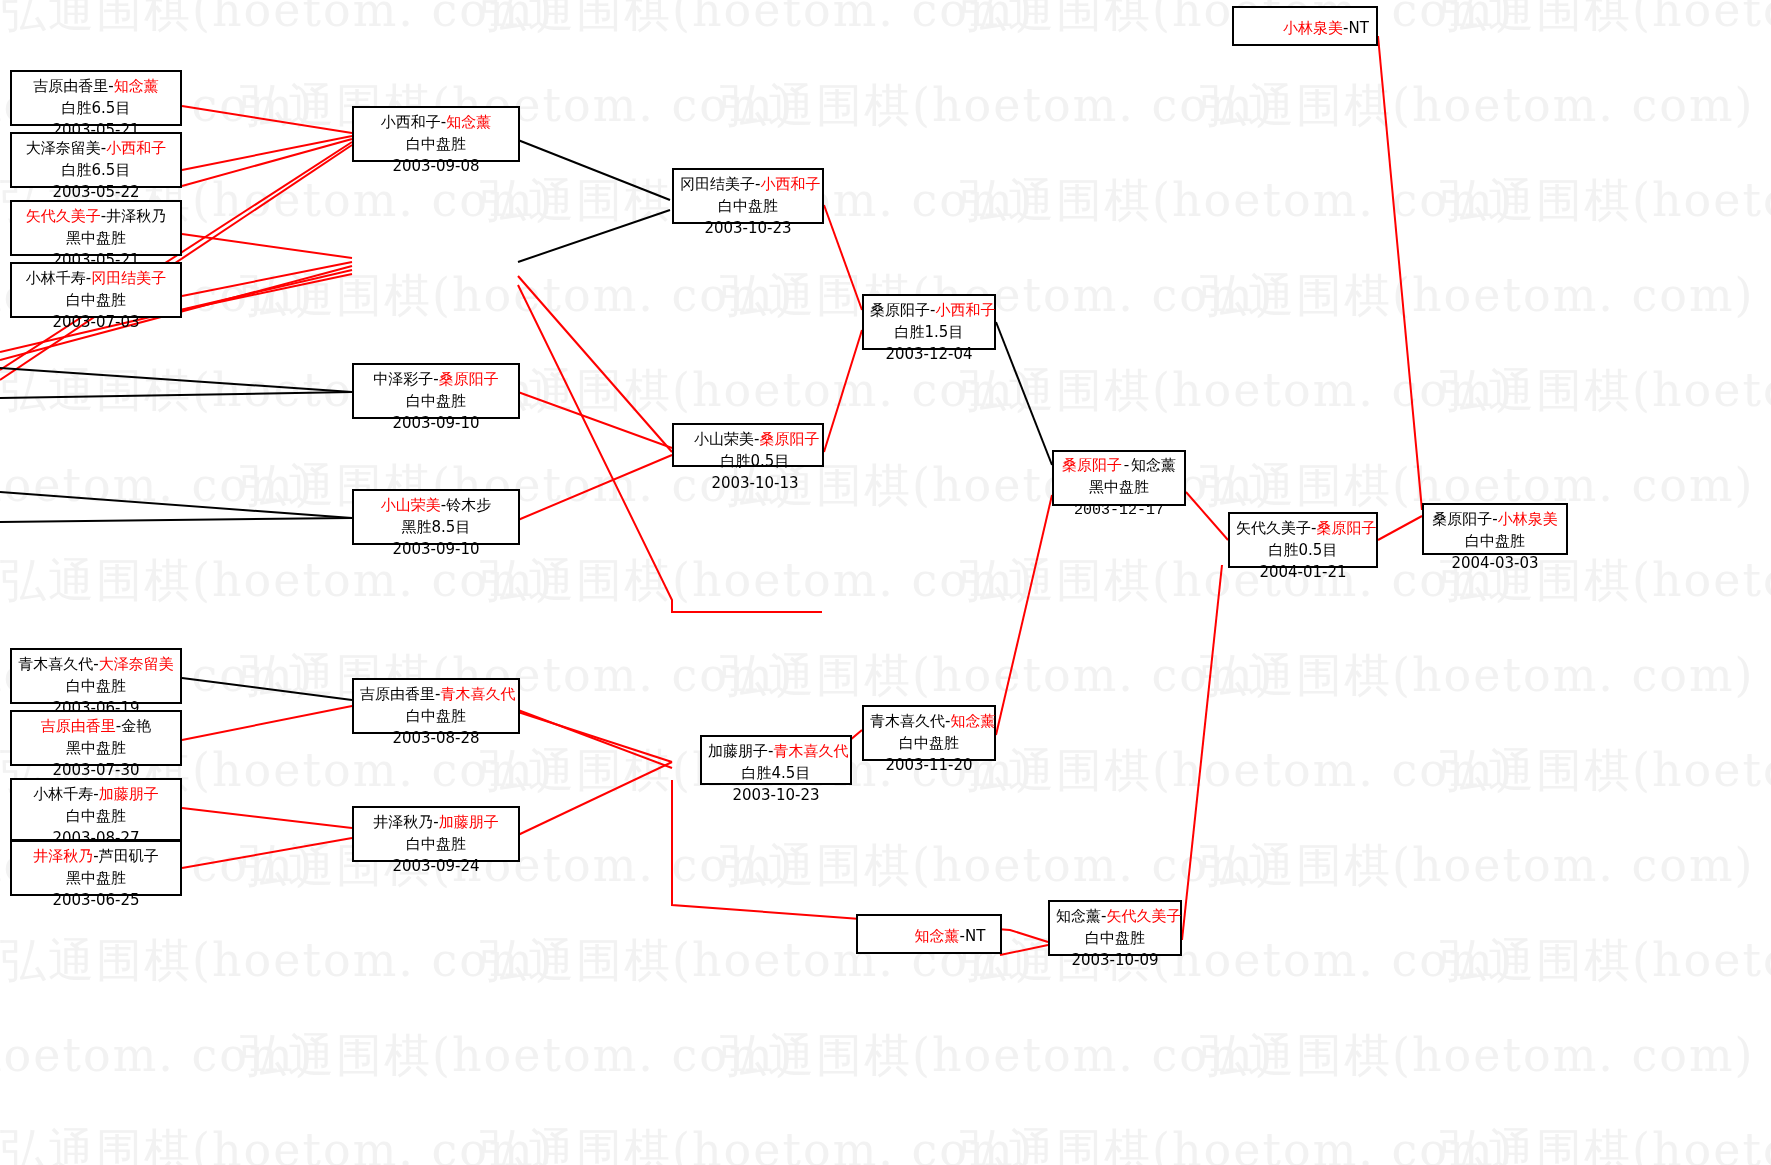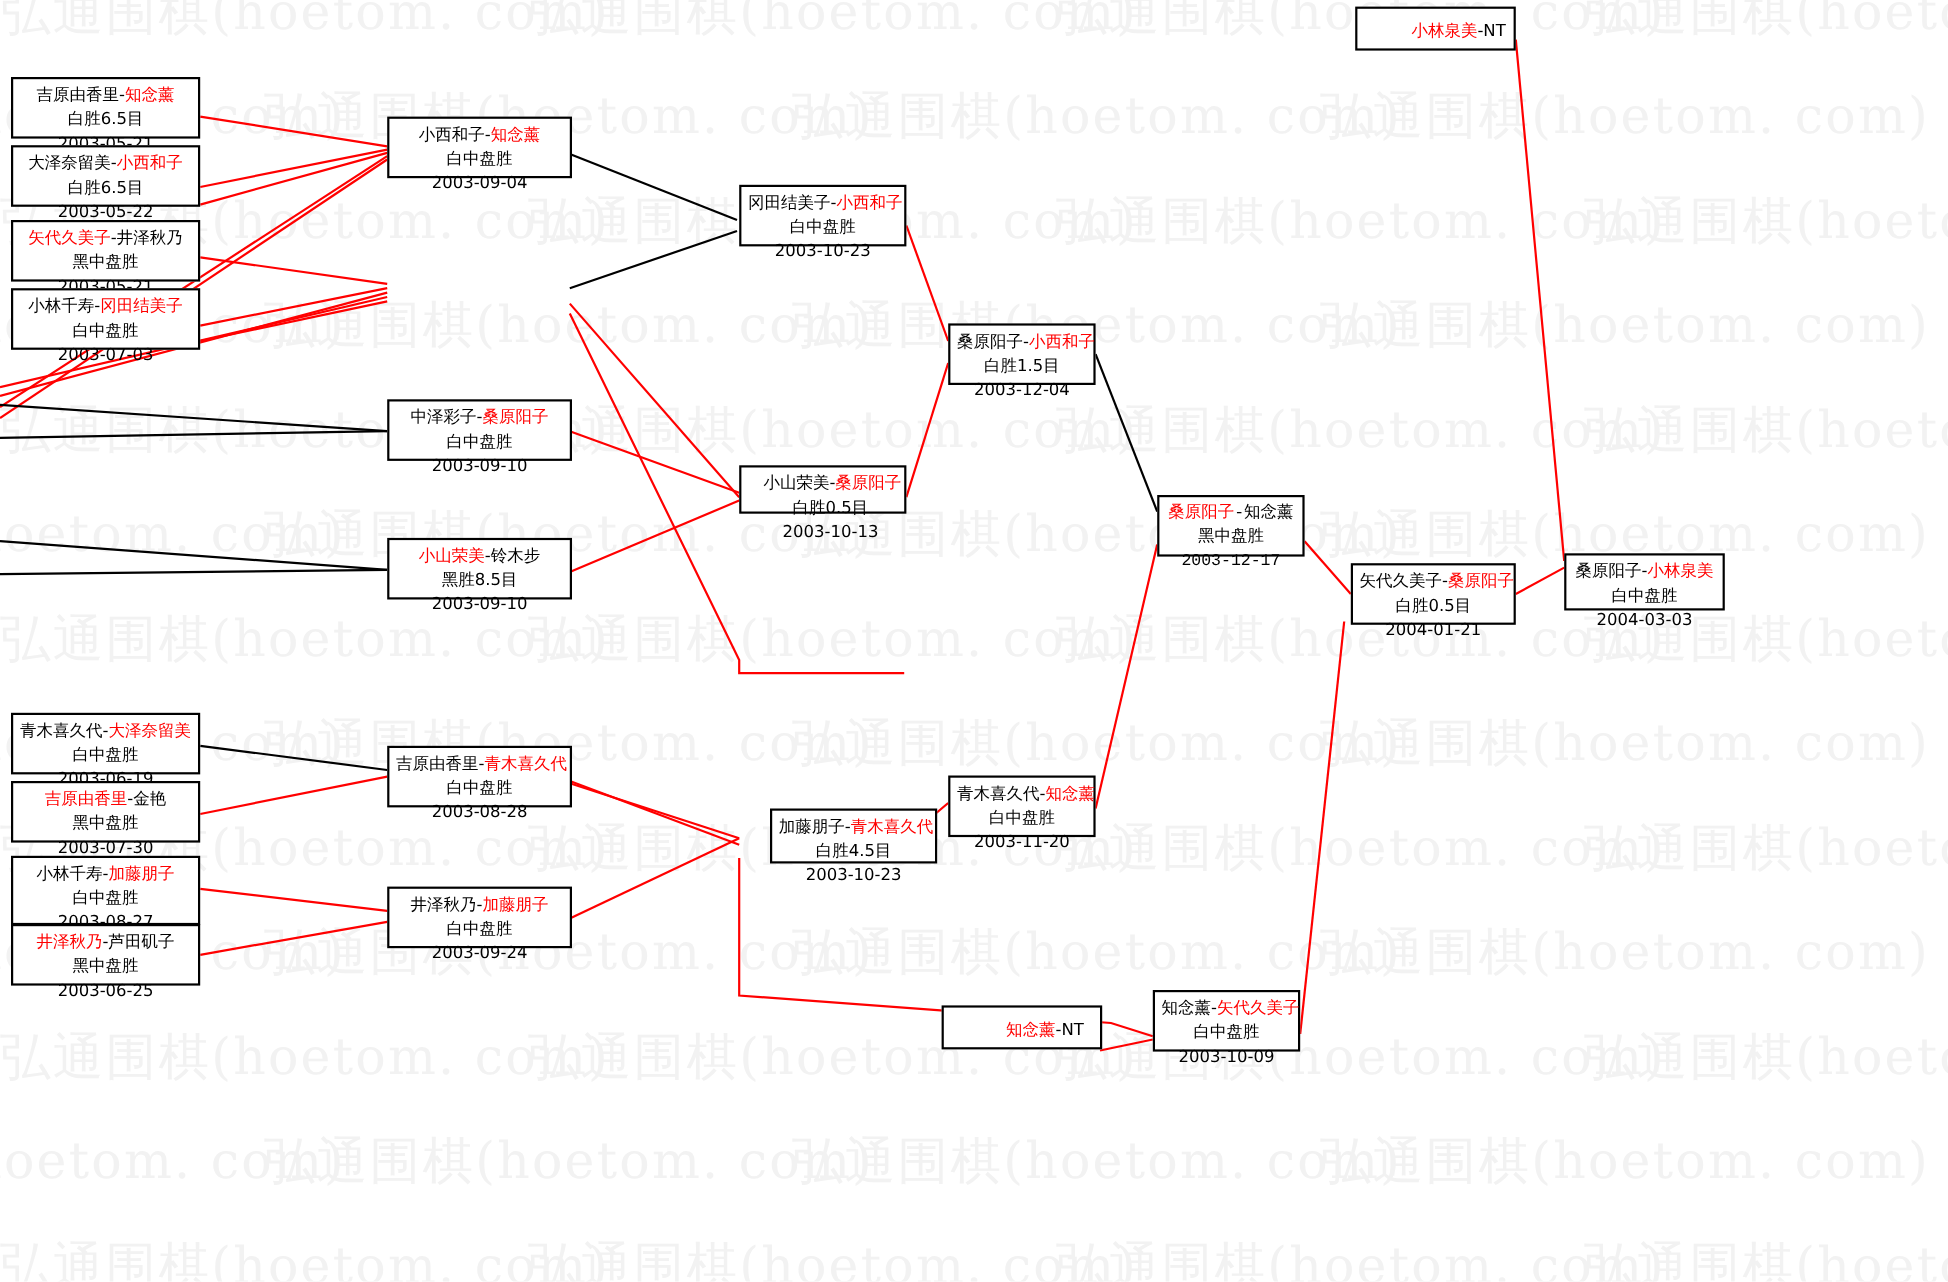--- a/index.html
+++ b/index.html
@@ -182,21 +182,21 @@
     </div>
   <div class="node" style="left:10px;top:262px;width:172px;height:56px;">
       <span class="ln pair"><span class="k">小林千寿</span><span class="k">-</span><span class="w">冈田结美子</span></span>
       <span class="ln">白中盘胜</span>
       <span class="ln">2003-07-03</span>
     </div>
 
   <div class="node" style="left:352px;top:106px;width:168px;height:56px;">
       <span class="ln pair"><span class="k">小西和子</span><span class="k">-</span><span class="w">知念薰</span></span>
       <span class="ln">白中盘胜</span>
-      <span class="ln">2003-09-04</span>
+      <span class="ln">2003-09-08</span>
     </div>
   <div class="node" style="left:352px;top:363px;width:168px;height:56px;">
       <span class="ln pair"><span class="k">中泽彩子</span><span class="k">-</span><span class="w">桑原阳子</span></span>
       <span class="ln">白中盘胜</span>
       <span class="ln">2003-09-10</span>
     </div>
   <div class="node" style="left:352px;top:489px;width:168px;height:56px;">
       <span class="ln pair"><span class="w">小山荣美</span><span class="k">-</span><span class="k">铃木步</span></span>
       <span class="ln">黑胜8.5目</span>
       <span class="ln">2003-09-10</span>

